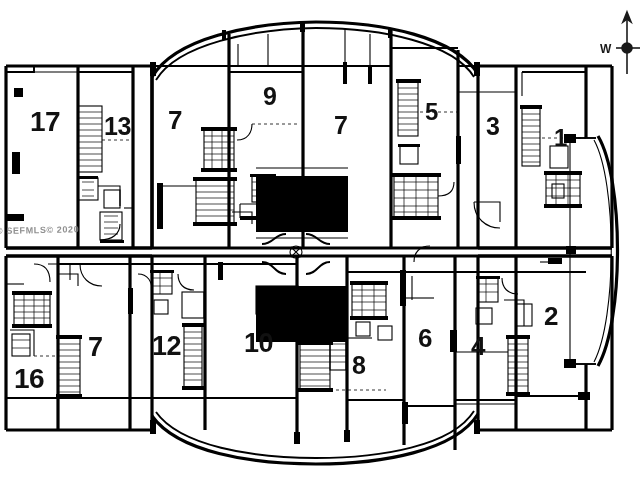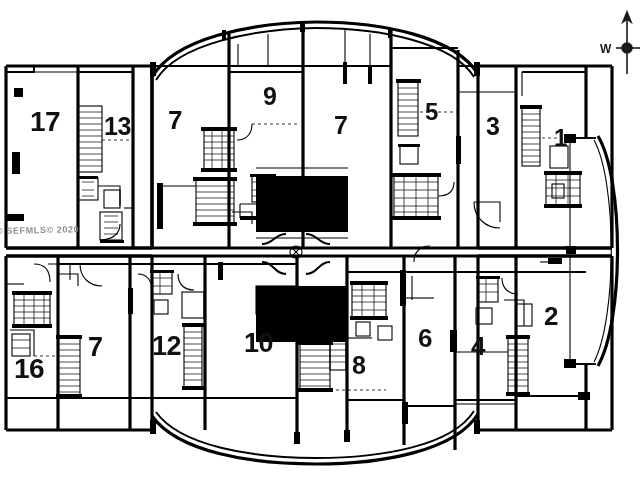--- a/index.html
+++ b/index.html
@@ -414,21 +414,21 @@
 
   <div class="unit-label" style="left:30px;top:108px;font-size:28px;">17</div>
   <div class="unit-label" style="left:104px;top:114px;font-size:25px;">13</div>
   <div class="unit-label" style="left:168px;top:107px;font-size:26px;">7</div>
   <div class="unit-label" style="left:263px;top:84px;font-size:25px;">9</div>
   <div class="unit-label" style="left:334px;top:113px;font-size:25px;">7</div>
   <div class="unit-label" style="left:425px;top:100px;font-size:24px;">5</div>
   <div class="unit-label" style="left:486px;top:114px;font-size:25px;">3</div>
   <div class="unit-label" style="left:554px;top:126px;font-size:24px;">1</div>
 
-  <div class="unit-label" style="left:14px;top:355px;font-size:28px;">16</div>
+  <div class="unit-label" style="left:14px;top:365px;font-size:28px;">16</div>
   <div class="unit-label" style="left:88px;top:334px;font-size:27px;">7</div>
   <div class="unit-label" style="left:152px;top:333px;font-size:27px;">12</div>
   <div class="unit-label" style="left:244px;top:330px;font-size:27px;">10</div>
   <div class="unit-label" style="left:352px;top:353px;font-size:25px;">8</div>
   <div class="unit-label" style="left:418px;top:325px;font-size:26px;">6</div>
   <div class="unit-label" style="left:471px;top:333px;font-size:26px;">4</div>
   <div class="unit-label" style="left:544px;top:303px;font-size:26px;">2</div>
 
   <div id="watermark">© SEFMLS© 2020</div>
 

